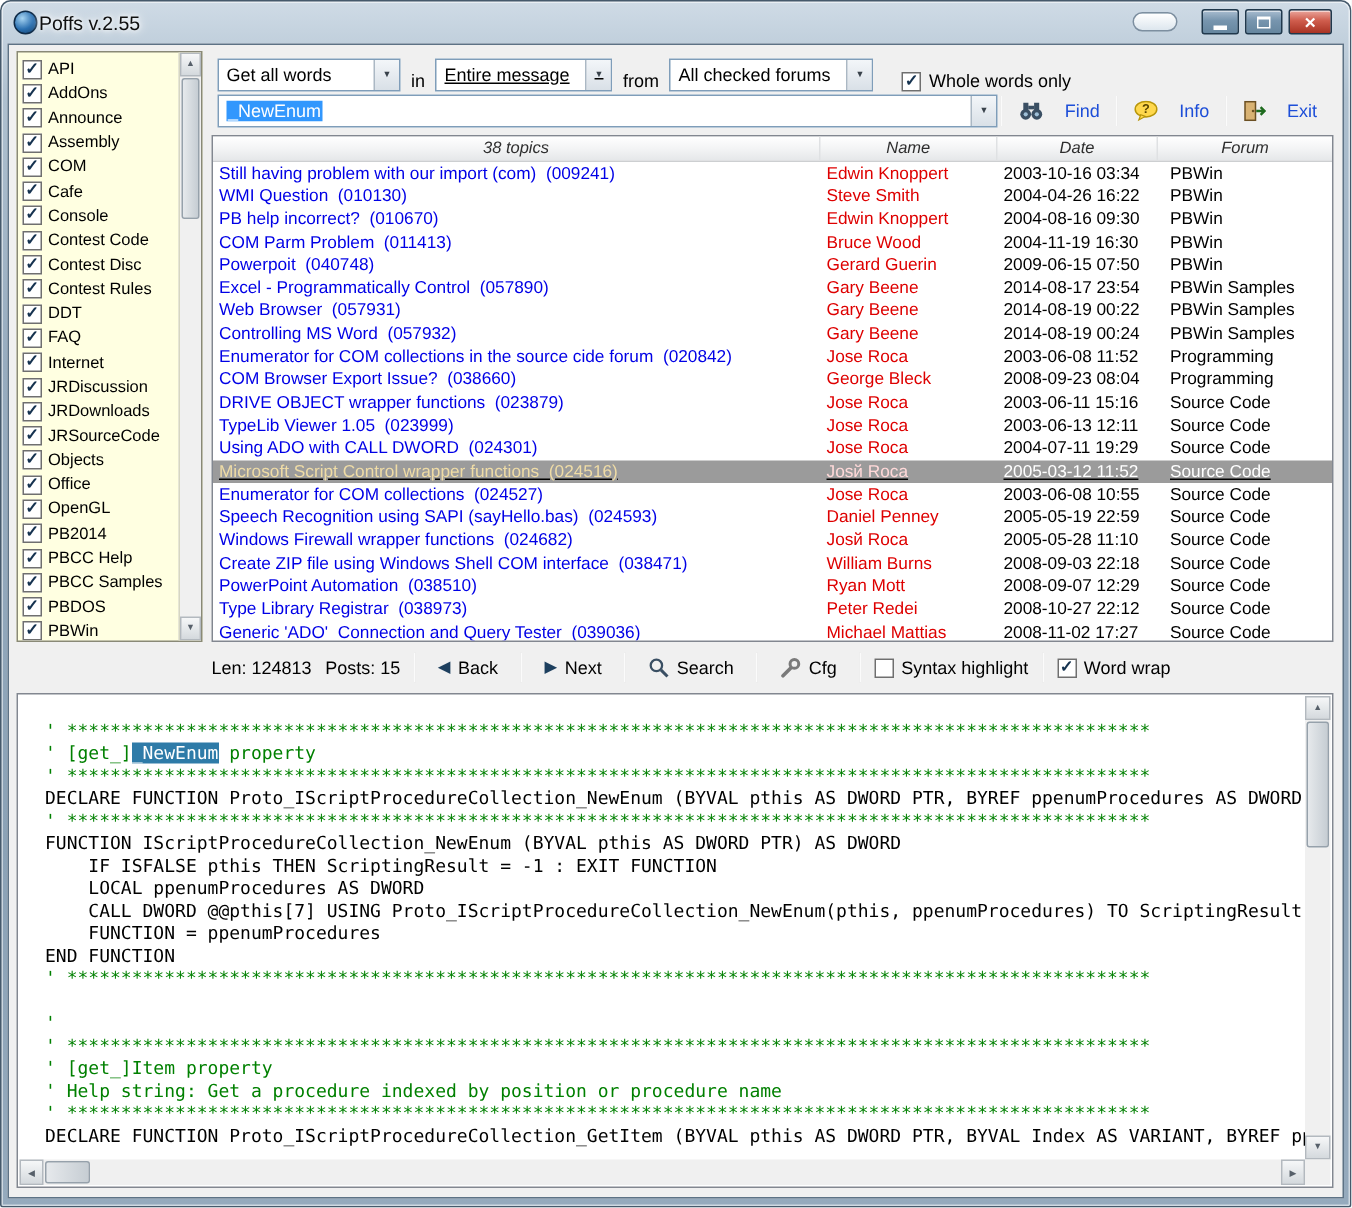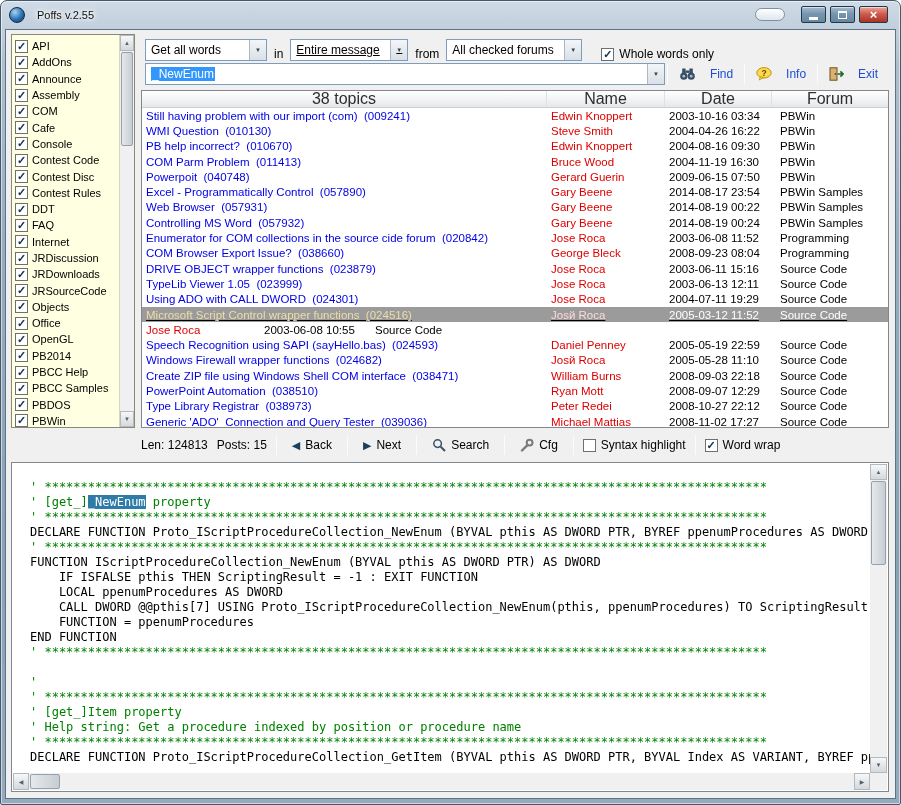--- a/index.html
+++ b/index.html
@@ -12,21 +12,21 @@
     border:1px solid #45596b;
     border-radius:7px 7px 2px 2px;
     background:linear-gradient(180deg,#cfdbe6 0%,#aec0cf 8%,#97acbf 30%,#8ba2b6 70%,#95aabd 100%);
     box-shadow:inset 0 0 0 1px rgba(255,255,255,.55);
     display:flex; flex-direction:column;
   }
   .titlebar { height:28px; display:flex; align-items:center; padding:0 8px; position:relative; flex:0 0 auto; }
   .app-icon { width:16px; height:16px; border-radius:50%;
     background:radial-gradient(circle at 35% 30%, #a6d4f2, #2a6fb0 55%, #123c66);
     border:1px solid #0e2a47; }
-  .title { font-size:11px; color:#0f0f0f; margin-left:12px;
+  .title { font-size:13px; color:#0f0f0f; margin-left:1px;
     text-shadow:0 0 3px #fff, 0 0 6px #fff, 0 0 9px #fff; }
   .win-buttons { position:absolute; right:12px; top:5px; display:flex; align-items:center; gap:4px; }
   .pill { width:30px; height:13px; border-radius:7px; margin-right:12px;
     background:linear-gradient(#ffffff,#dde6ee); border:1px solid #7d8fa0; }
   .wbtn { width:25px; height:17px; border:1px solid #20384c; border-radius:2px;
     display:flex; align-items:center; justify-content:center;
     background:linear-gradient(#a9bdd0,#7795ae 45%,#66869f);
     box-shadow:inset 0 1px 0 rgba(255,255,255,.55); color:#fff; }
   .glyph-min { width:9px; height:3px; background:#fff; margin-top:7px; }
   .glyph-max { width:9px; height:8px; border:1px solid #fff; border-top-width:2px; }
@@ -75,22 +75,22 @@
   .sel { background:var(--selection-blue,#3297fd); color:#fff; padding:0 1px; }
 
   .tb-actions { flex:1; display:flex; align-items:center; justify-content:space-evenly; }
   .tool-btn { display:flex; align-items:center; gap:14px; padding:3px 9px; color:#1d4ed8; }
   .vsep { width:1px; height:20px; background:#d2d2d2; border-right:1px solid #fbfbfb; }
 
   
   .tableWrap { flex:1; border:1px solid #828790; background:#fff; display:flex; flex-direction:column; overflow:hidden; }
   .thead { display:flex; height:17px; flex:0 0 auto;
     background:linear-gradient(#ffffff,#f2f3f4 55%,#e5e7e9); border-bottom:1px solid #cdcfd1; }
-  .th { display:flex; align-items:center; justify-content:center; font-size:16px; color:#2e2e2e;
-    border-right:1px solid #dfe1e3; overflow:hidden; }
+  .th { display:flex; align-items:center; justify-content:center; font-size:11px; color:#2e2e2e;
+    border-right:1px solid #dfe1e3; overflow:hidden;font-style:italic; }
   .th.topics { width:405px; } .th.name { width:118px; } .th.date { width:107px; } .th.forum { flex:1; border-right:none; }
   .tbody { flex:1; overflow:hidden; }
   .tr { display:flex; height:15.3px; align-items:center; }
   .td { padding:0 4px; white-space:pre; overflow:hidden; font-size:11.5px; }
   .td.topic { width:405px; color:var(--topic-link,#0000e6); }
   .td.name  { width:118px; color:var(--author-name,#de0000); }
   .td.date  { width:107px; color:#000; }
   .td.forum { flex:1; color:#000; padding-left:8px; }
   .tr.selected { background:var(--selected-row-bg,#9b9b9b);text-decoration:underline; }
   .tr.selected .topic { color:#efdca6; }
@@ -411,20 +411,21 @@
                 <div class="td date">2004-07-11 19:29</div>
                 <div class="td forum">Source Code</div>
               </div>
               <div class="tr selected">
                 <div class="td topic">Microsoft Script Control wrapper functions  (024516)</div>
                 <div class="td name">Josй Roca</div>
                 <div class="td date">2005-03-12 11:52</div>
                 <div class="td forum">Source Code</div>
               </div>
               <div class="tr">
+                <div class="td topic">Enumerator for COM collections  (024527)</div>
                 <div class="td name">Jose Roca</div>
                 <div class="td date">2003-06-08 10:55</div>
                 <div class="td forum">Source Code</div>
               </div>
               <div class="tr">
                 <div class="td topic">Speech Recognition using SAPI (sayHello.bas)  (024593)</div>
                 <div class="td name">Daniel Penney</div>
                 <div class="td date">2005-05-19 22:59</div>
                 <div class="td forum">Source Code</div>
               </div>

